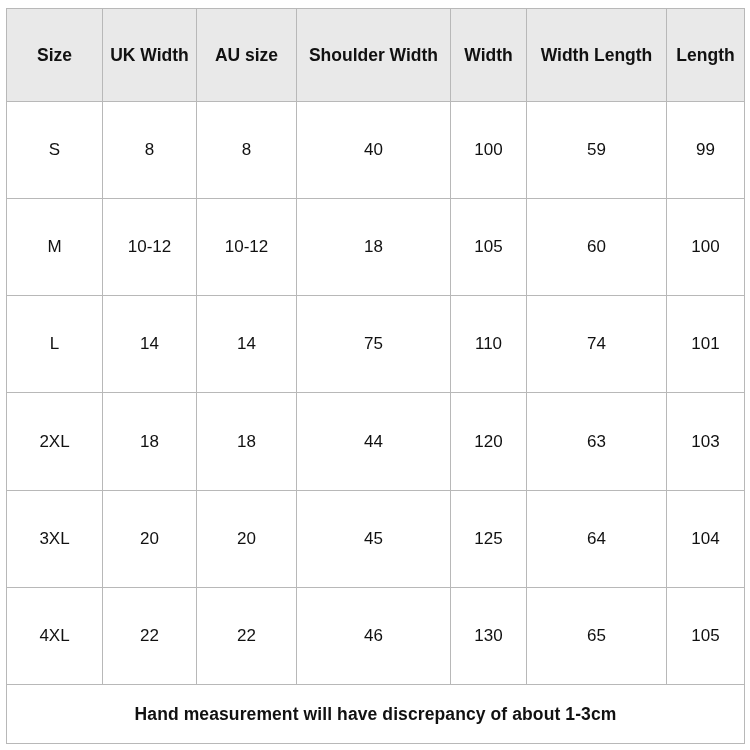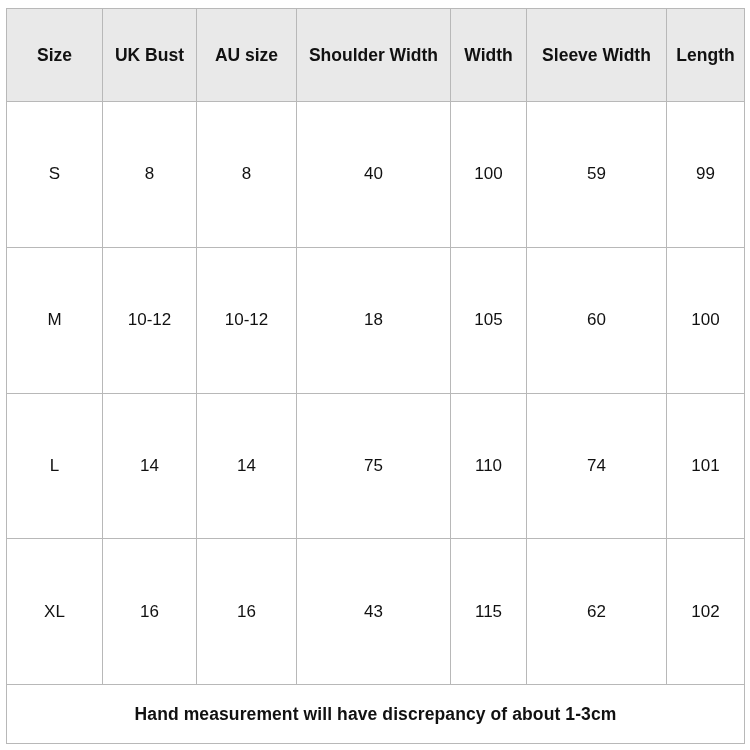--- a/index.html
+++ b/index.html
@@ -74,25 +74,25 @@
       <col class="c-uk">
       <col class="c-au">
       <col class="c-shoulder">
       <col class="c-bust">
       <col class="c-sleeve">
       <col class="c-length">
     </colgroup>
     <thead>
       <tr>
         <th>Size</th>
-        <th>UK Bust</th>
+        <th>UK Width</th>
         <th>AU size</th>
         <th>Shoulder Width</th>
         <th>Width</th>
-        <th>Sleeve Width</th>
+        <th>Width Length</th>
         <th>Length</th>
       </tr>
     </thead>
     <tbody>
       <tr>
         <td>S</td>
         <td>8</td>
         <td>8</td>
         <td>40</td>
         <td>100</td>
@@ -111,27 +111,45 @@
       <tr>
         <td>L</td>
         <td>14</td>
         <td>14</td>
         <td>75</td>
         <td>110</td>
         <td>74</td>
         <td>101</td>
       </tr>
       <tr>
-        <td>XL</td>
-        <td>16</td>
-        <td>16</td>
-        <td>43</td>
-        <td>115</td>
-        <td>62</td>
-        <td>102</td>
+        <td>2XL</td>
+        <td>18</td>
+        <td>18</td>
+        <td>44</td>
+        <td>120</td>
+        <td>63</td>
+        <td>103</td>
+      </tr>
+      <tr>
+        <td>3XL</td>
+        <td>20</td>
+        <td>20</td>
+        <td>45</td>
+        <td>125</td>
+        <td>64</td>
+        <td>104</td>
+      </tr>
+      <tr>
+        <td>4XL</td>
+        <td>22</td>
+        <td>22</td>
+        <td>46</td>
+        <td>130</td>
+        <td>65</td>
+        <td>105</td>
       </tr>
     </tbody>
     <tfoot>
       <tr>
         <td class="note" colspan="7">Hand measurement will have discrepancy of about 1-3cm</td>
       </tr>
     </tfoot>
   </table>
 </div>
 

